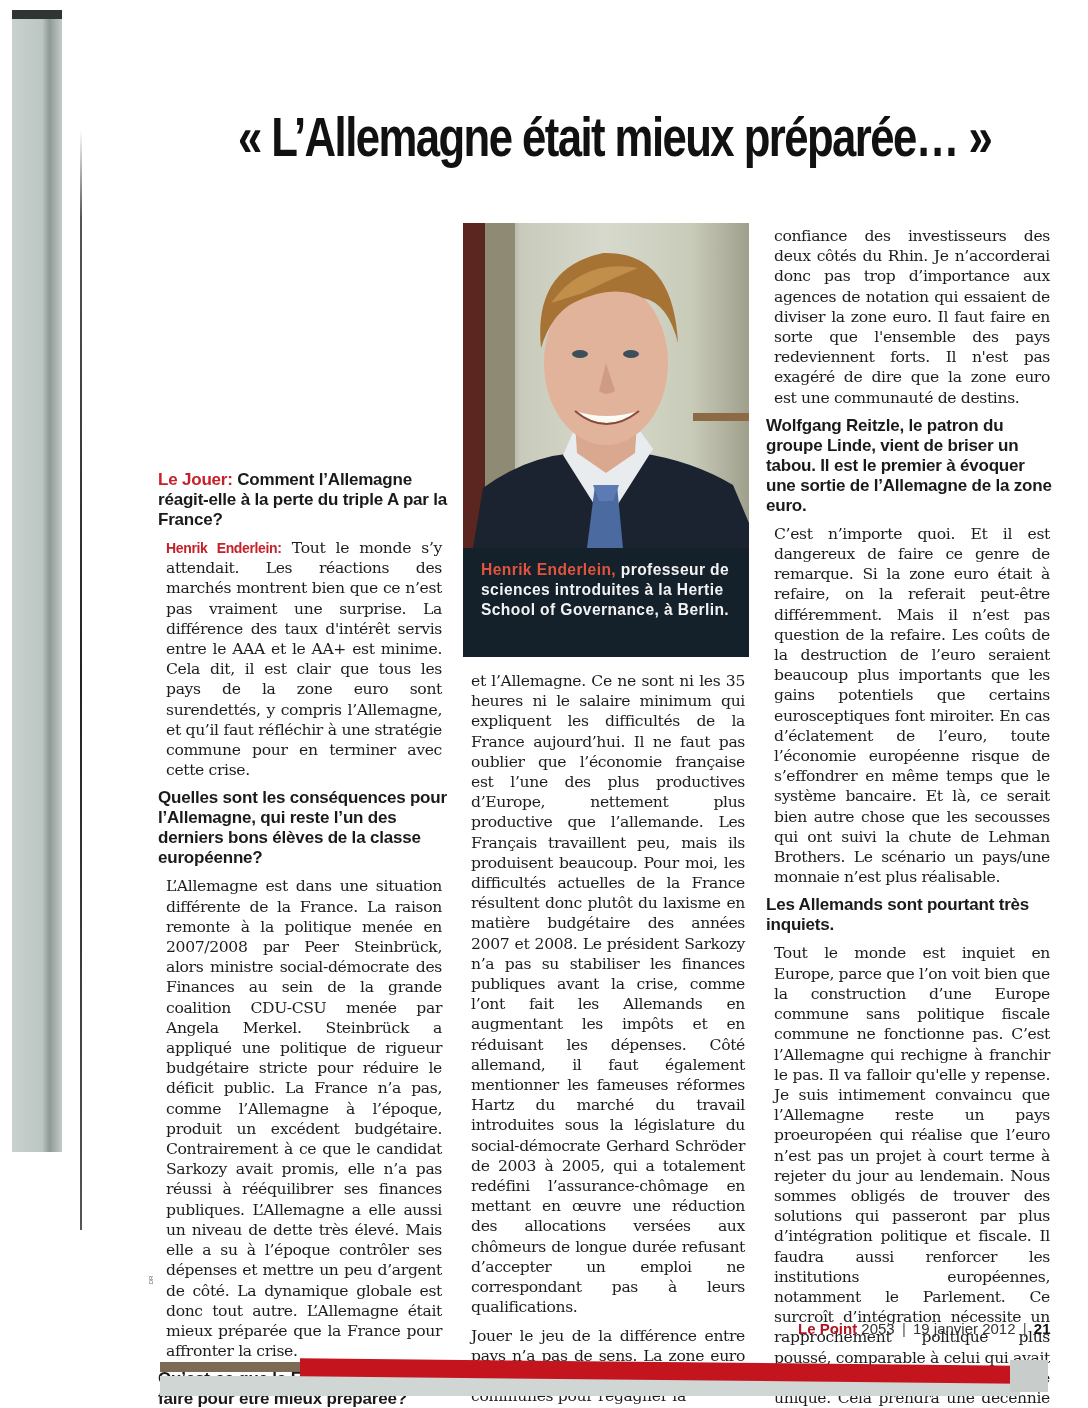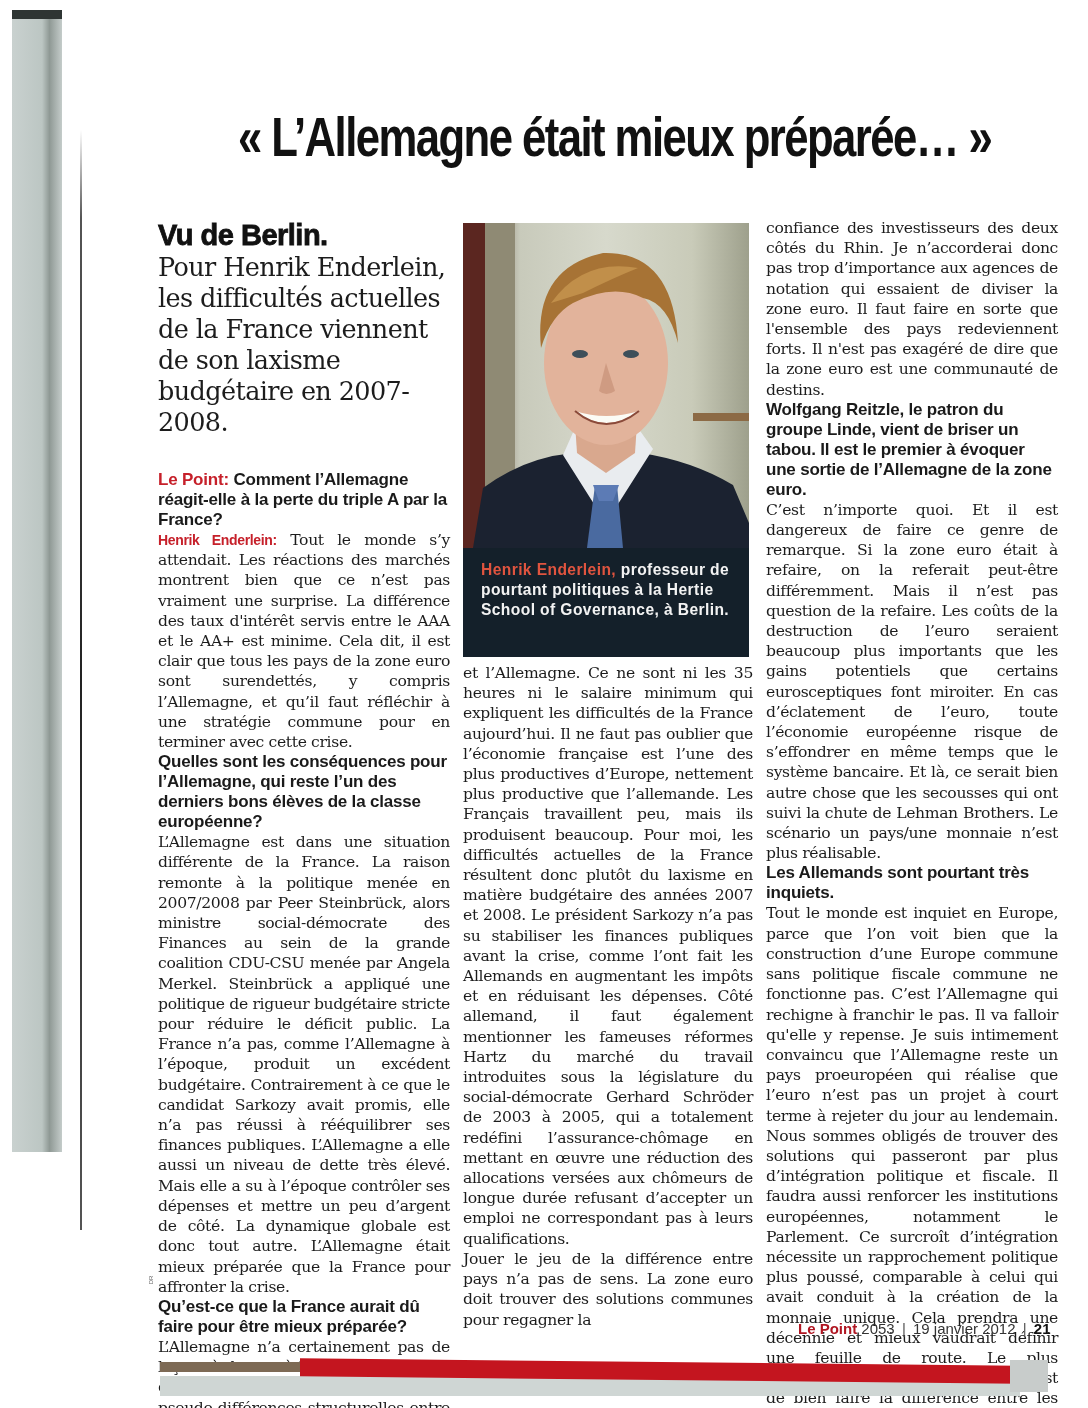--- a/index.html
+++ b/index.html
@@ -29,21 +29,21 @@
   .col2 { left: 463px; top: 663px; width: 290px; }
   .col3 { left: 766px; top: 218px; width: 292px; }
 
   .deck { position: absolute; left: 158px; top: 218px; width: 292px; }
   .deck-kicker { font-family: "Liberation Sans", sans-serif; font-weight: 900; font-size: 29px; line-height: 34px; letter-spacing: -0.5px; color: #111; -webkit-text-stroke: 0.8px #111; }
   .deck-text { font-family: "DejaVu Serif", serif; font-size: 25.5px; line-height: 31px; color: #1c1c1c; letter-spacing: -0.6px; }
 
   .q { font-family: "Liberation Sans", sans-serif; font-weight: 700; font-size: 17px; line-height: 20px; text-align: left; color: #1a1a1a; letter-spacing: -0.2px; }
   .lp { color: #c6202a; }
   .speaker { font-family: "Liberation Sans", sans-serif; font-weight: 700; font-size: 14px; color: #c6202a; }
-  p.a { margin: 0; text-indent: 0; letter-spacing: -0.35px; }
+  p.a { margin: 8px; text-indent: 0; letter-spacing: -0.35px; }
 
   
   .photo-box { position: absolute; left: 463px; top: 223px; width: 286px; height: 434px; background: #14202a; }
   .photo { position: absolute; left: 0; top: 0; width: 286px; height: 325px; overflow: hidden;
     background: linear-gradient(90deg,#5a2a22 0%,#7c6a5a 8%,#c8cabb 20%,#d7d9cc 50%,#c9cbb9 80%,#9ea08c 100%); }
   .photo svg { display: block; }
   .caption { position: absolute; left: 18px; top: 337px; width: 258px; font-family: "Liberation Sans", sans-serif; font-weight: 700; font-size: 15.6px; line-height: 20px; color: #f2f2f2; letter-spacing: 0.4px; }
   .caption .cap-name { color: #e0543f; }
 
   .fold-mark { position: absolute; left: 147px; top: 1277px; font-family: "Liberation Sans", sans-serif; font-size: 6px; color: #666; transform: rotate(-90deg); }
@@ -57,28 +57,24 @@
 <body>
 
 <div class="page">
 
   <div class="scan-left"></div>
   <div class="scan-left-top"></div>
   <div class="scan-line"></div>
 
   <h1 class="headline">« L’Allemagne était mieux préparée… »</h1>
 
-  <div class="deck">
-    <div class="deck-kicker">Vu de Berlin.</div>
-    <div class="deck-text">Pour Henrik Enderlein, les difficultés actuelles de la France viennent de son laxisme budgétaire en 2007-2008.</div>
-  </div>
 
   <div class="col col1">
     <div class="q">
-      <span class="lp">Le Point:</span>
+      <span class="lp">Le Jouer:</span>
       <span>Comment l’Allemagne réagit-elle à la perte du triple A par la France?</span>
     </div>
     <p class="a">
       <span class="speaker">Henrik Enderlein:</span>
       <span>Tout le monde s’y attendait. Les réactions des marchés montrent bien que ce n’est pas vraiment une surprise. La différence des taux d'intérêt servis entre le AAA et le AA+ est minime. Cela dit, il est clair que tous les pays de la zone euro sont surendettés, y compris l’Allemagne, et qu’il faut réfléchir à une stratégie commune pour en terminer avec cette crise.</span>
     </p>
     <div class="q">Quelles sont les conséquences pour l’Allemagne, qui reste l’un des derniers bons élèves de la classe européenne?</div>
     <p class="a">L’Allemagne est dans une situation différente de la France. La raison remonte à la politique menée en 2007/2008 par Peer Steinbrück, alors ministre social-démocrate des Finances au sein de la grande coalition CDU-CSU menée par Angela Merkel. Steinbrück a appliqué une politique de rigueur budgétaire stricte pour réduire le déficit public. La France n’a pas, comme l’Allemagne à l’époque, produit un excédent budgétaire. Contrairement à ce que le candidat Sarkozy avait promis, elle n’a pas réussi à rééquilibrer ses finances publiques. L’Allemagne a elle aussi un niveau de dette très élevé. Mais elle a su à l’époque contrôler ses dépenses et mettre un peu d’argent de côté. La dynamique globale est donc tout autre. L’Allemagne était mieux préparée que la France pour affronter la crise.</p>
     <div class="q">Qu’est-ce que la France aurait dû faire pour être mieux préparée?</div>
     <p class="a">L’Allemagne n’a certainement pas de leçons à donner à la France. Je trouve exagéré le débat qui insiste sur des pseudo-différences structurelles entre la France</p>
@@ -109,21 +105,21 @@
         <ellipse cx="117" cy="131" rx="8" ry="4" fill="#3d4f5a"></ellipse>
         <ellipse cx="168" cy="131" rx="8" ry="4" fill="#3d4f5a"></ellipse>
 
         <path d="M143 140 L136 168 Q143 174 152 168 Z" fill="#cf9b82"></path>
 
         <path d="M112 188 Q143 212 176 188 Q143 198 112 188 Z" fill="#fbfbf5"></path>
         <path d="M112 188 Q143 214 176 188" stroke="#8a4a3a" stroke-width="2" fill="none"></path>
       </svg>
     </div>
     <figcaption class="caption">
-      <span class="cap-name">Henrik Enderlein,</span><span> professeur de pourtant politiques à la Hertie School of Governance, à Berlin.</span>
+      <span class="cap-name">Henrik Enderlein,</span><span> professeur de sciences introduites à la Hertie School of Governance, à Berlin.</span>
     </figcaption>
   </figure>
 
   <div class="col col2">
     <p class="a">et l’Allemagne. Ce ne sont ni les 35 heures ni le salaire minimum qui expliquent les difficultés de la France aujourd’hui. Il ne faut pas oublier que l’économie française est l’une des plus productives d’Europe, nettement plus productive que l’allemande. Les Français travaillent peu, mais ils produisent beaucoup. Pour moi, les difficultés actuelles de la France résultent donc plutôt du laxisme en matière budgétaire des années 2007 et 2008. Le président Sarkozy n’a pas su stabiliser les finances publiques avant la crise, comme l’ont fait les Allemands en augmentant les impôts et en réduisant les dépenses. Côté allemand, il faut également mentionner les fameuses réformes Hartz du marché du travail introduites sous la législature du social-démocrate Gerhard Schröder de 2003 à 2005, qui a totalement redéfini l’assurance-chômage en mettant en œuvre une réduction des allocations versées aux chômeurs de longue durée refusant d’accepter un emploi ne correspondant pas à leurs qualifications.</p>
     <p class="a">Jouer le jeu de la différence entre pays n’a pas de sens. La zone euro doit trouver des solutions communes pour regagner la</p>
   </div>
 
   <div class="col col3">
     <p class="a">confiance des investisseurs des deux côtés du Rhin. Je n’accorderai donc pas trop d’importance aux agences de notation qui essaient de diviser la zone euro. Il faut faire en sorte que l'ensemble des pays redeviennent forts. Il n'est pas exagéré de dire que la zone euro est une communauté de destins.</p>

